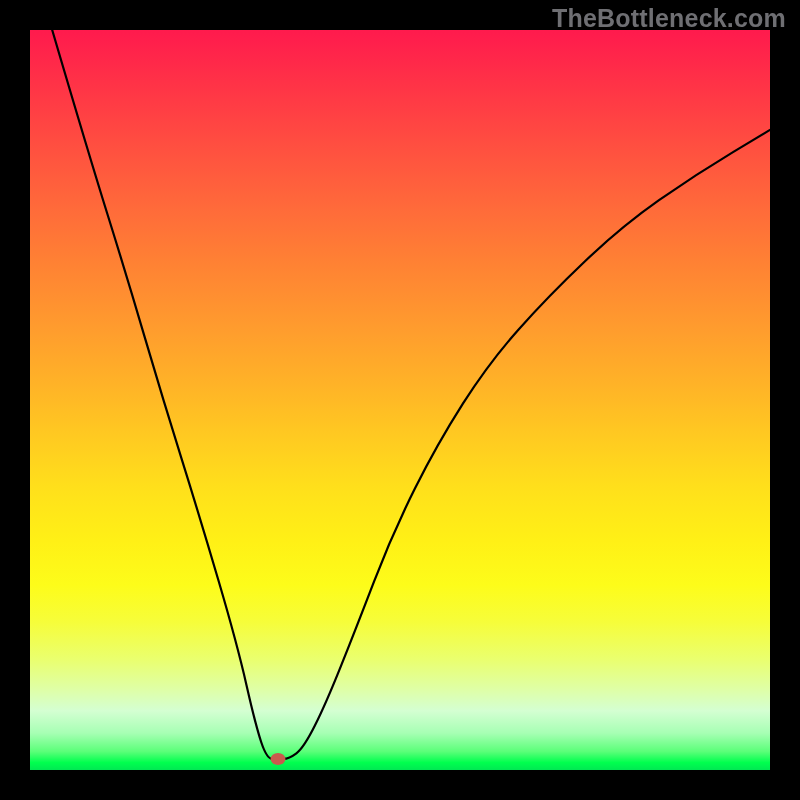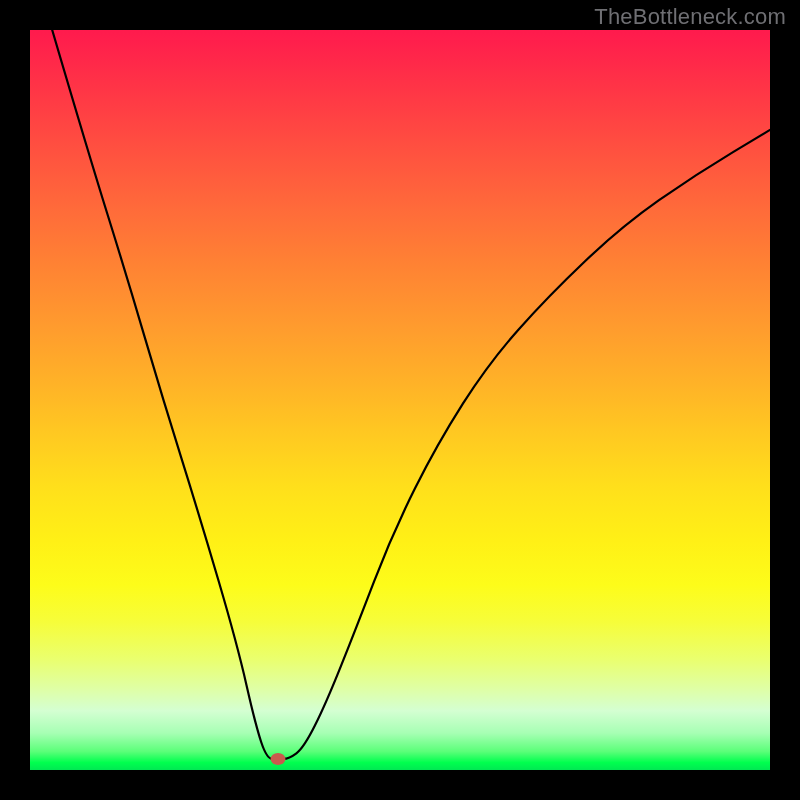--- a/index.html
+++ b/index.html
@@ -45,22 +45,22 @@
       #5bff79 97.5%,
       #00ff4e 99%,
       #00e853 100%
     );
   }
   .watermark {
     position: absolute;
     top: 4px;
     right: 14px;
     color: #6f6f73;
-    font-size: 22px;
-    font-weight: 400;
+    font-size: 25px;
+    font-weight: 700;
     letter-spacing: 0.2px;
     user-select: none;
   }
   .curve-svg {
     position: absolute;
     left: 0;
     top: 0;
     width: 740px;
     height: 740px;
     overflow: visible;

